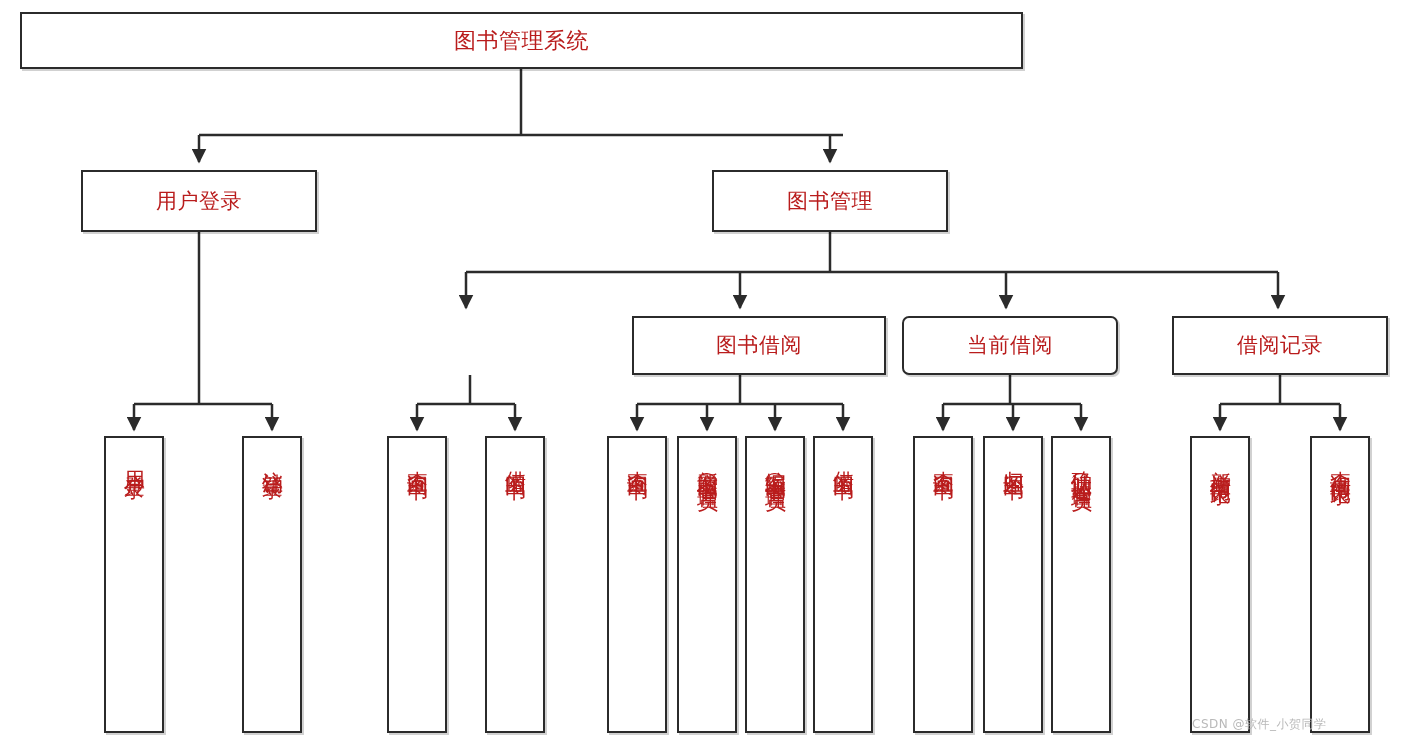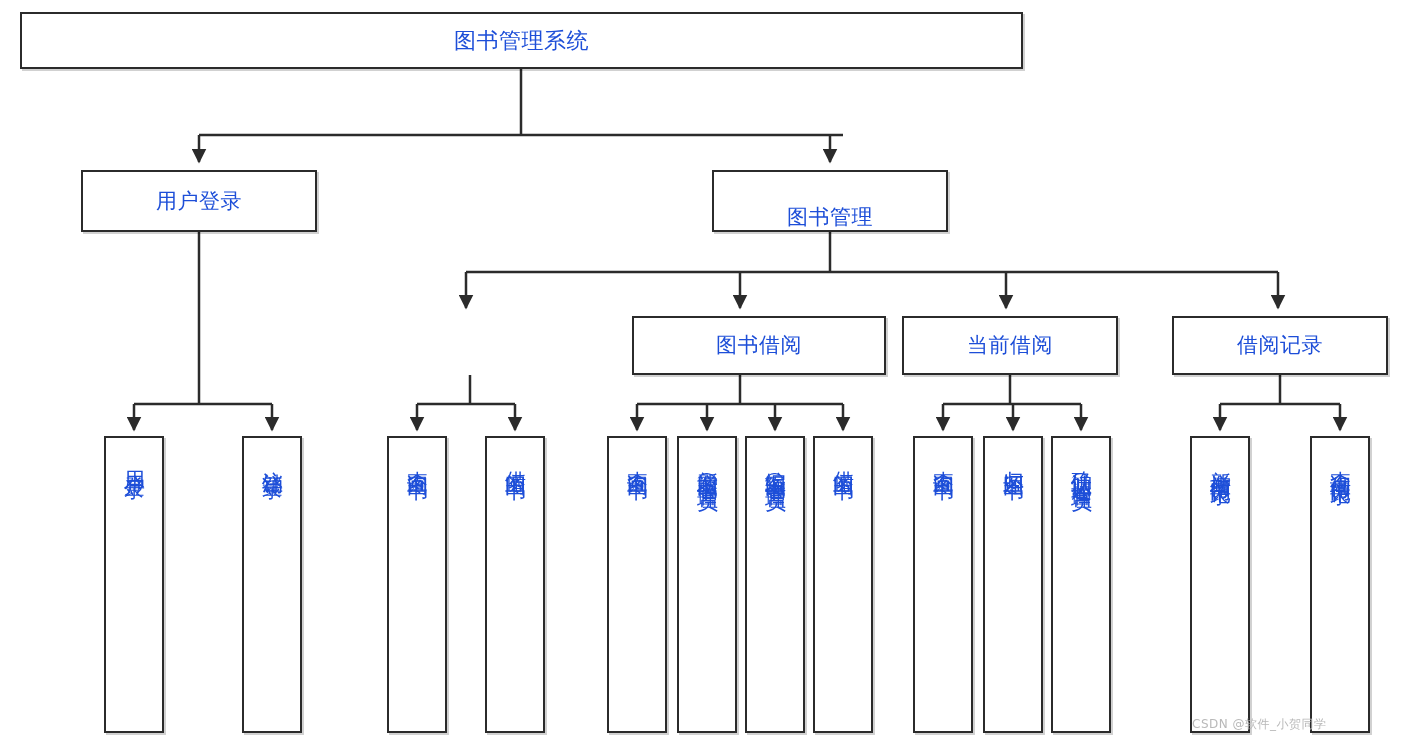--- a/index.html
+++ b/index.html
@@ -29,21 +29,21 @@
     position: absolute;
     box-sizing: border-box;
     border: 2px solid #2b2b2b;
     background: #ffffff;
     display: flex;
     align-items: center;
     justify-content: center;
     box-shadow: 2px 2px 0 rgba(0,0,0,0.18);
   }
   .node .lbl {
-    color: #1d4ed8;
+    color: #b91c1c;
     font-size: 21px;
     line-height: 1.18;
     letter-spacing: 0.5px;
     white-space: nowrap;
   }
   .node.vert {
     align-items: flex-start;
     padding-top: 16px;
   }
   .node.vert .lbl {
@@ -120,28 +120,28 @@
     </g>
   </svg>
 
   <div class="node root" style="left:20px; top:12px; width:1003px; height:57px;">
     <span class="lbl">图书管理系统</span>
   </div>
 
   <div class="node" style="left:81px; top:170px; width:236px; height:62px;">
     <span class="lbl">用户登录</span>
   </div>
-  <div class="node" style="left:712px; top:170px; width:236px; height:62px;align-items:flex-end;">
+  <div class="node" style="left:712px; top:170px; width:236px; height:62px;">
     <span class="lbl">图书管理</span>
   </div>
 
   <div class="node" style="left:632px; top:316px; width:254px; height:59px;">
     <span class="lbl">图书借阅</span>
   </div>
-  <div class="node" style="left:902px; top:316px; width:216px; height:59px;">
+  <div class="node" style="left:902px; top:316px; width:216px; height:59px;border-radius:7px;">
     <span class="lbl">当前借阅</span>
   </div>
   <div class="node" style="left:1172px; top:316px; width:216px; height:59px;font-family:Liberation Serif, serif;">
     <span class="lbl">借阅记录</span>
   </div>
 
   <div class="node vert" style="left:104px; top:436px; width:60px; height:297px;">
     <span class="lbl">用户登录</span>
   </div>
   <div class="node vert" style="left:242px; top:436px; width:60px; height:297px;">

